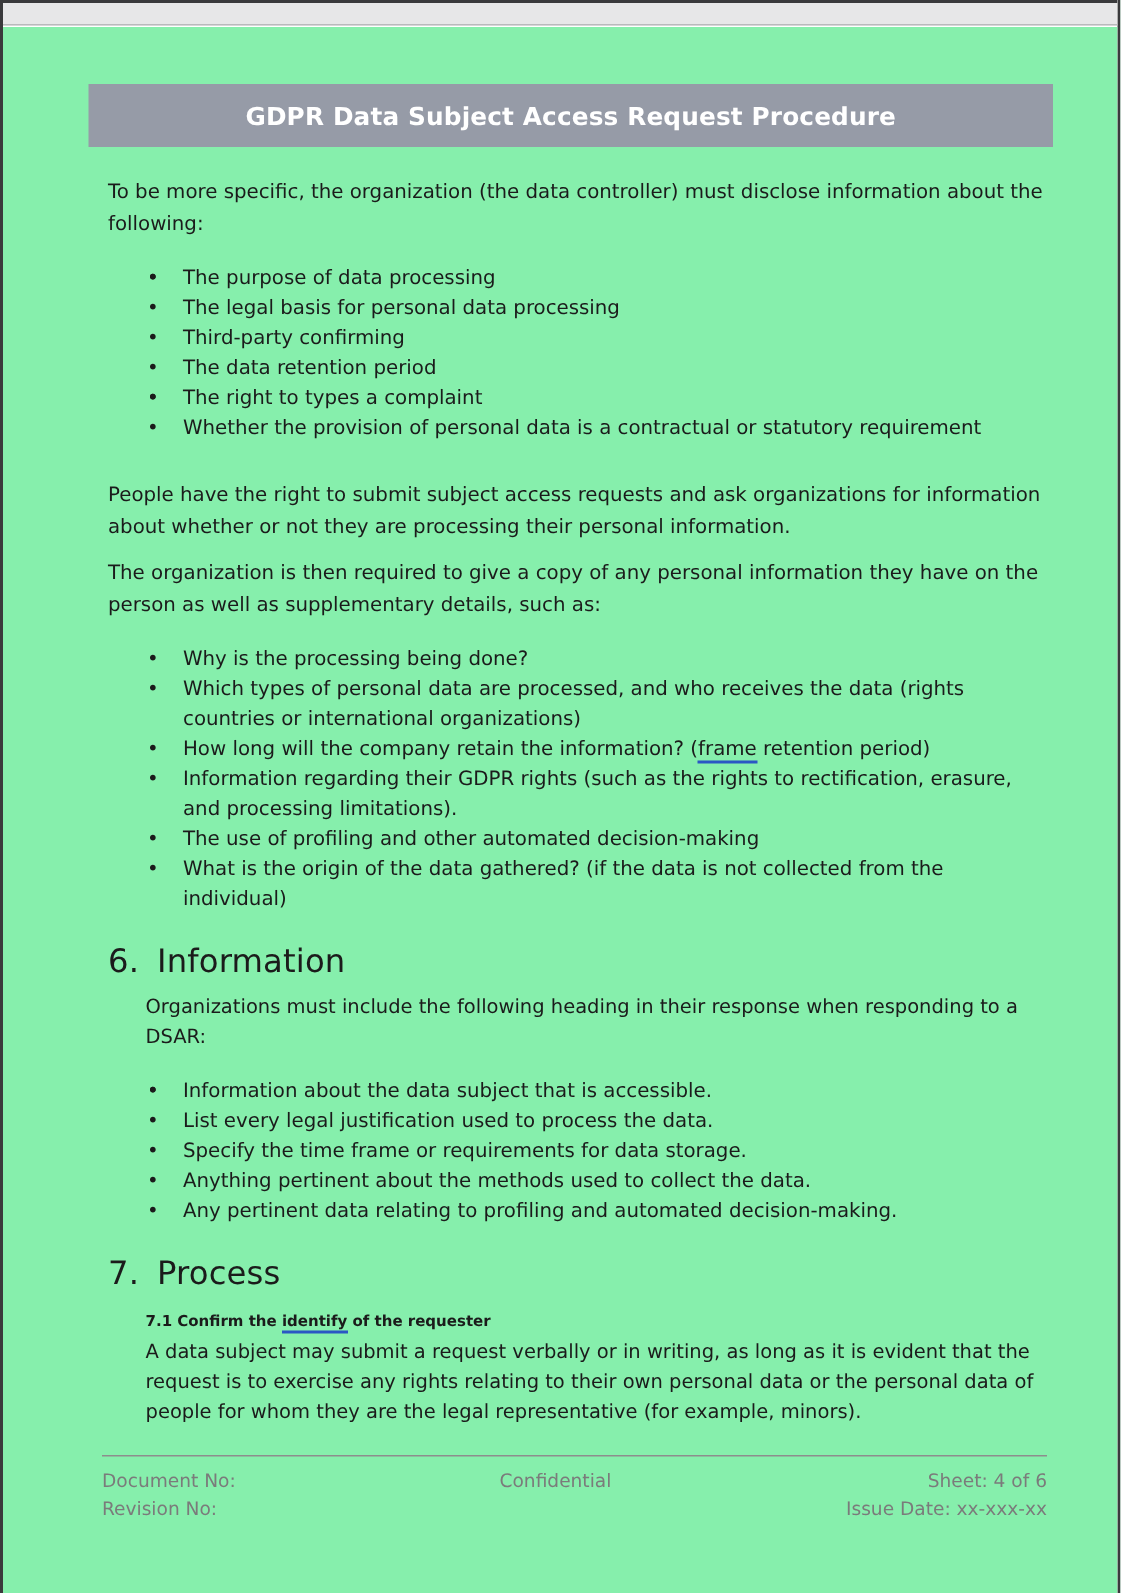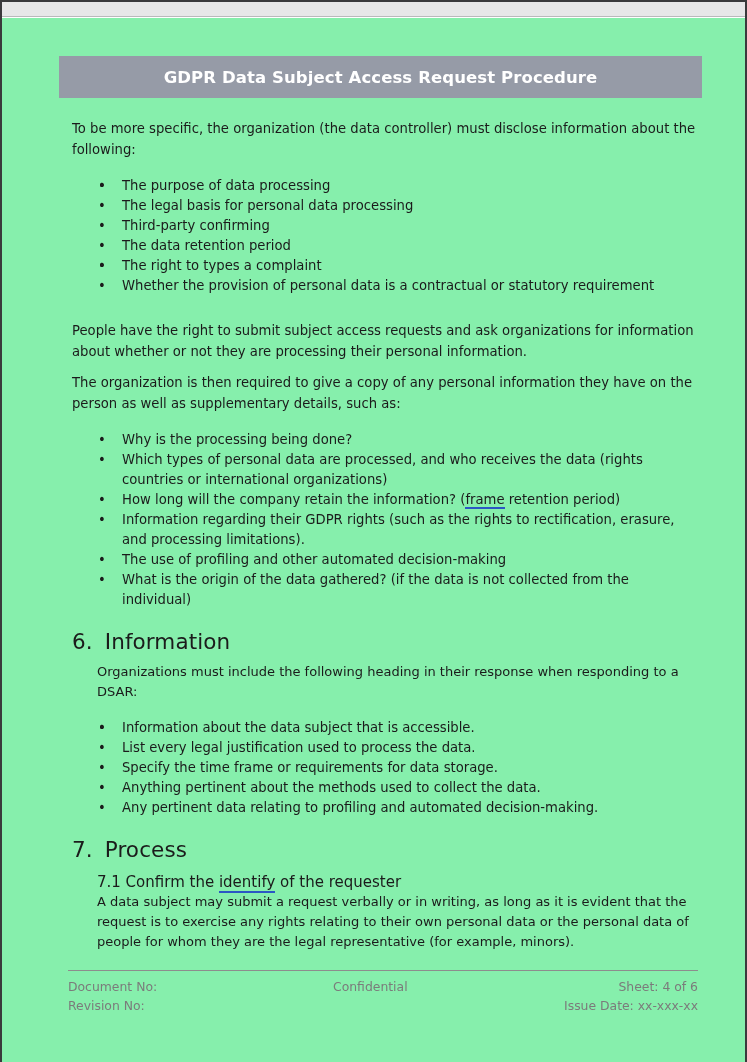--- a/index.html
+++ b/index.html
@@ -132,22 +132,22 @@
     line-height: 28px;
     letter-spacing: 0.1px;
   }
   h2.numbered .num { margin-right: 12px; }
 
   .indent-sec {
     padding-left: 25px;
   }
   h5.sub-num {
     margin: 0;
-    font-size: 15px;
-    font-weight: normal;
+    font-size: 10px;
+    font-weight: bold;
     color: #1b1b1b;
     line-height: 20px;
   }
   .sub-body {
     margin: 0;
     font-size: 13px;
     line-height: 20px;
     color: #1b1b1b;
   }
 

